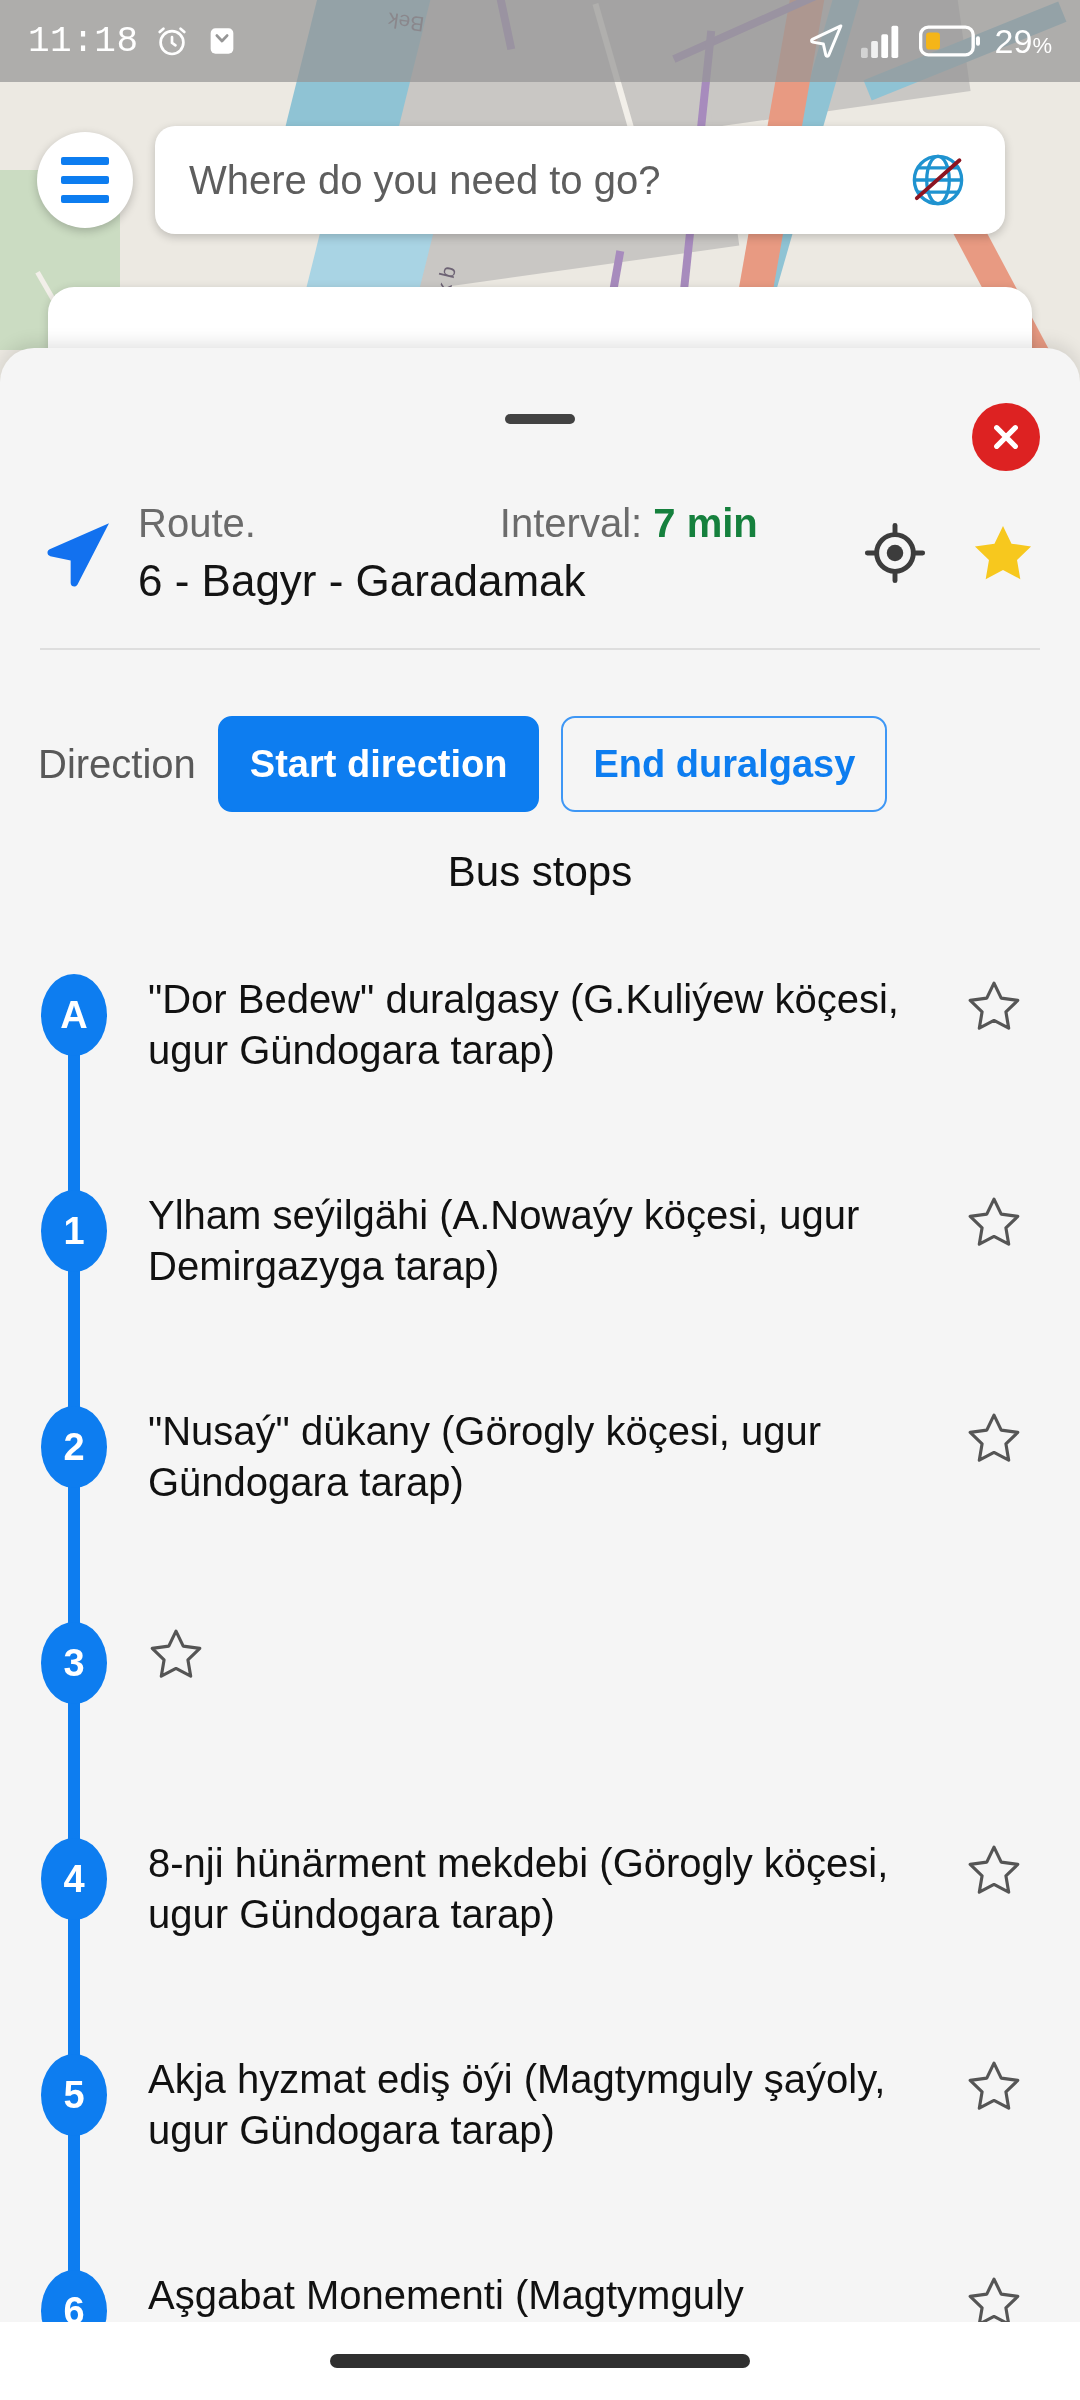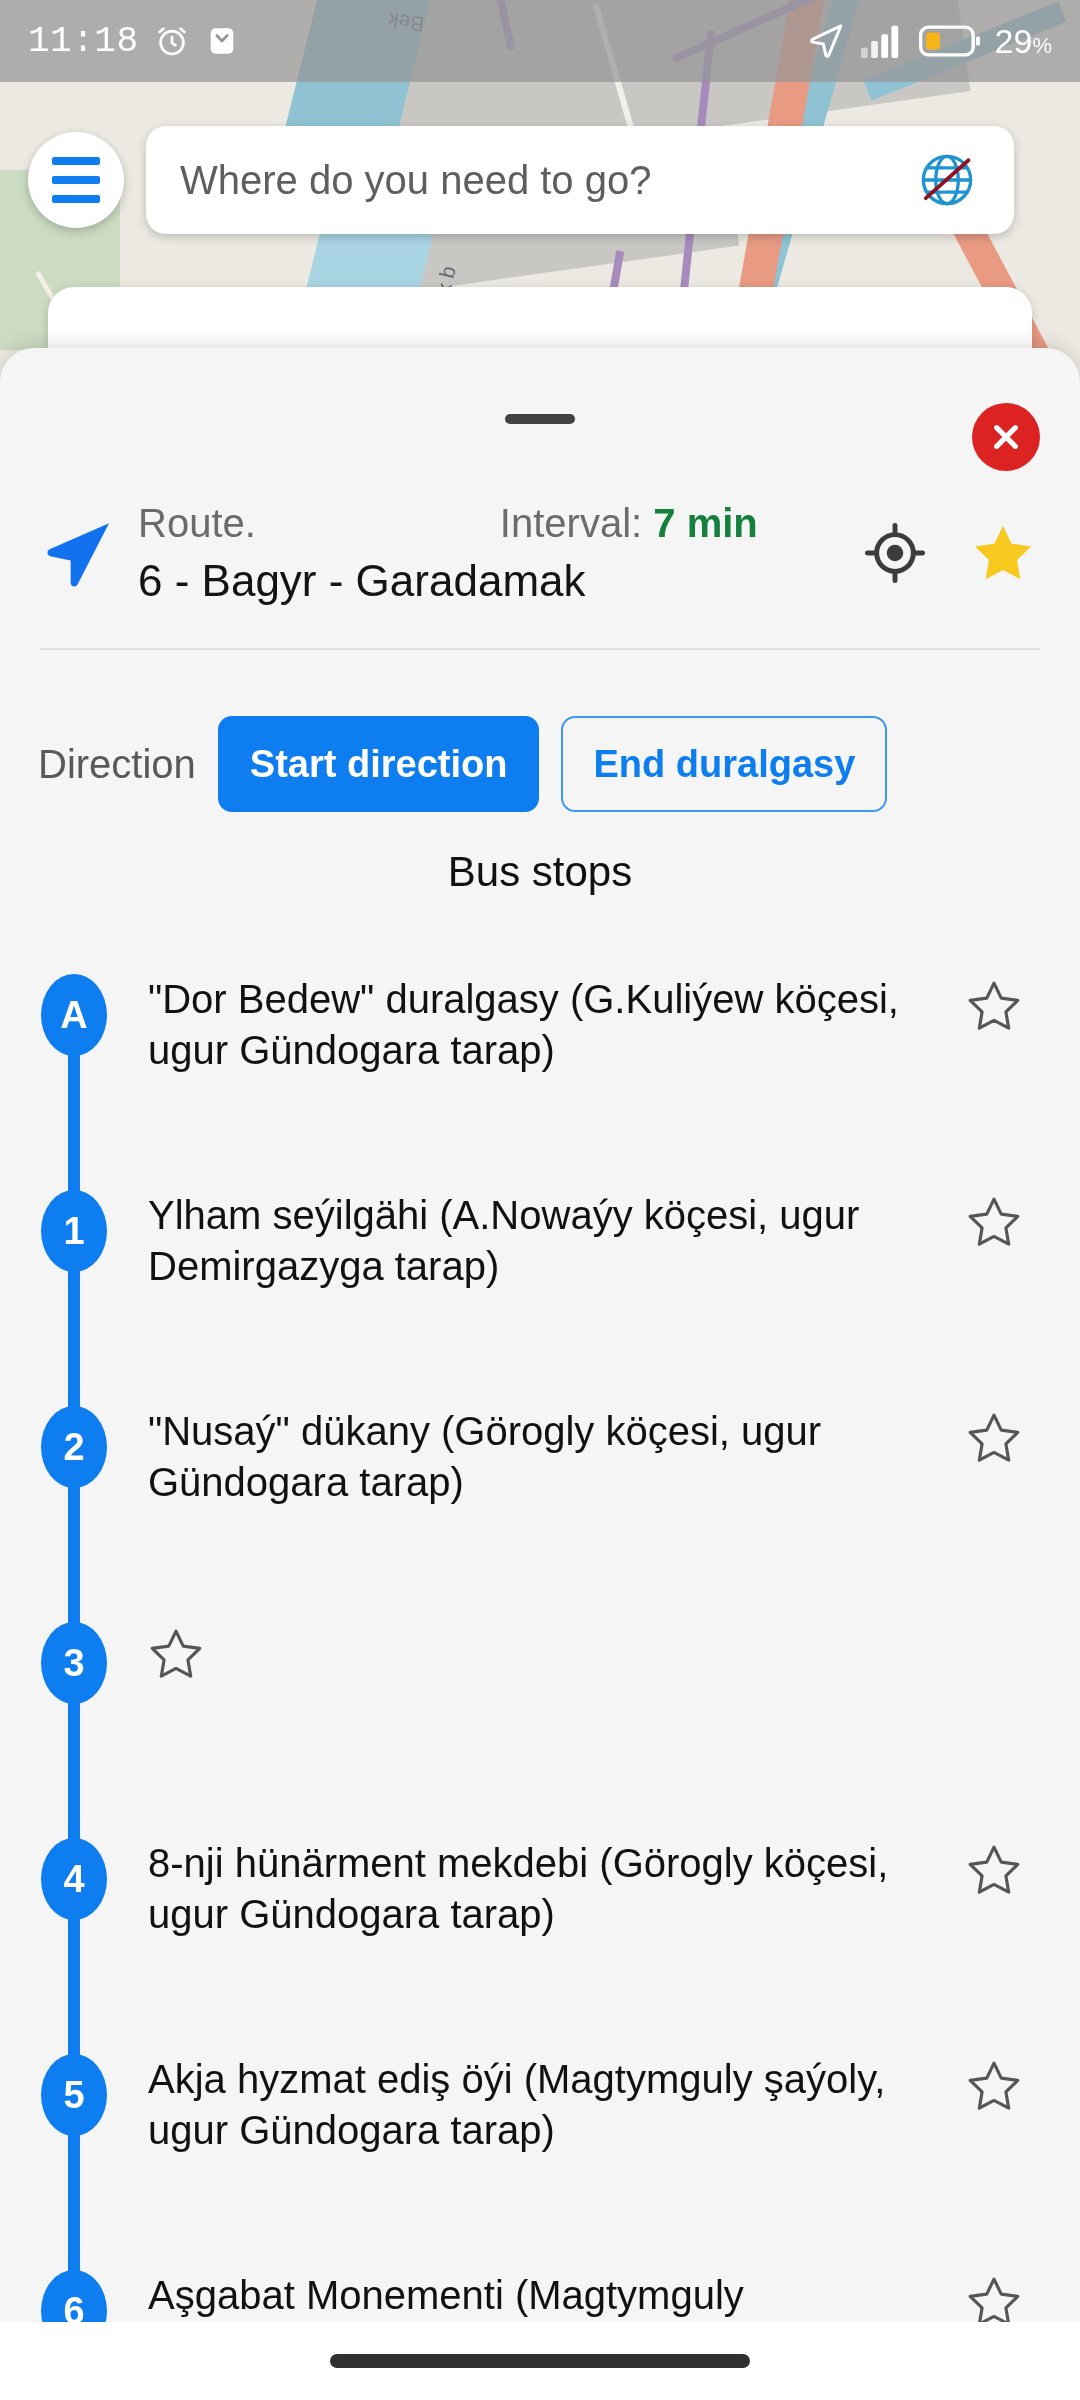--- a/index.html
+++ b/index.html
@@ -39,21 +39,21 @@
   .status-time { color:#fff; font-size:36px; letter-spacing:0.5px;font-family:Liberation Mono, monospace; }
   .status-right {
     margin-left:auto; display:flex; align-items:center; gap:14px;
   }
   .batt-pct { color:#fff; font-size:34px; }
   .batt-pct .unit { font-size:22px; }
 
   
   .topbar {
     position:absolute; top:126px; left:0; width:1042px;
-    display:flex; align-items:center; gap:22px; padding:0 28px;
+    display:flex; align-items:center; gap:22px; padding:0 37px;
     z-index:30;
   }
   .menu-fab {
     width:96px; height:96px; border-radius:50%; background:#fff;
     box-shadow:0 3px 10px rgba(0,0,0,0.22);
     display:flex; flex-direction:column; align-items:center; justify-content:center;
     gap:11px; flex:0 0 auto;
   }
   .menu-fab span { display:block; width:48px; height:8px; background:#0d7df0; border-radius:2px; }
   .search-box {

